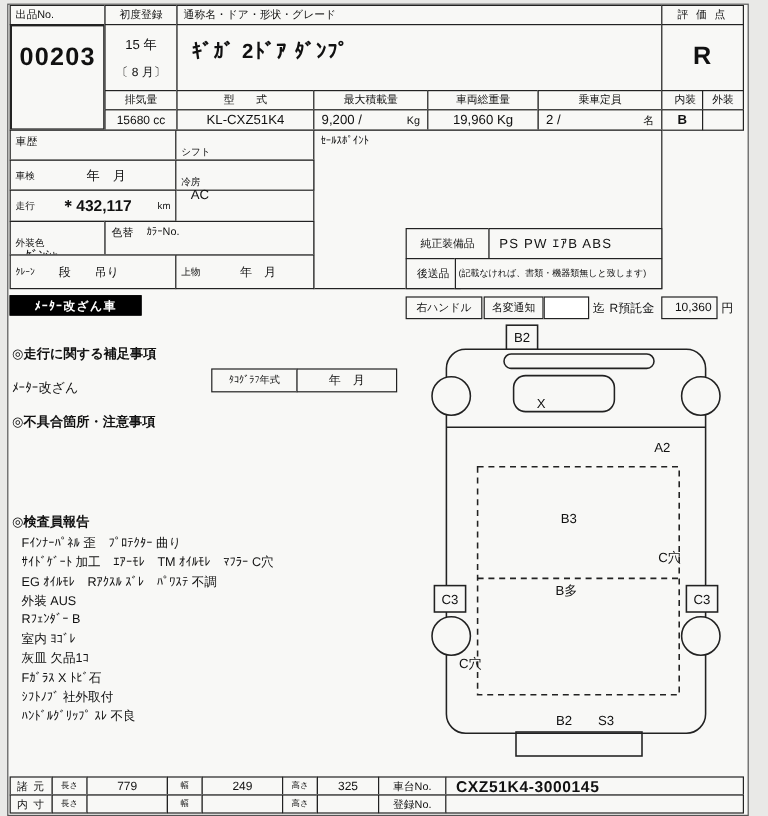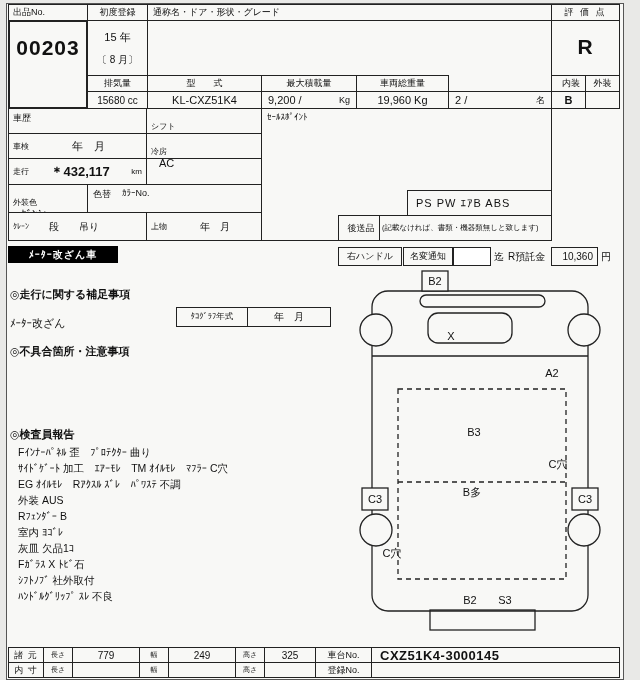--- a/index.html
+++ b/index.html
@@ -51,33 +51,35 @@
   <div class="cell hdr ctr" style="left:87px;top:4px;width:61px;height:17px;">初度登録</div>
   <div class="cell" style="left:87px;top:20px;width:61px;height:56px;">
     <div class="plain md" style="left:0;top:9px;width:100%;text-align:center;">15 年</div>
     <div class="plain" style="left:0;top:32px;width:100%;text-align:center;font-size:10px;">〔 8 月〕</div>
   </div>
 
   <div class="cell hdr ctr" style="left:87px;top:75px;width:61px;height:17px;">排気量</div>
   <div class="cell ctr" style="left:87px;top:91px;width:61px;height:18px;font-size:10px;">15680 cc</div>
 
   <div class="cell hdr lft" style="left:147px;top:4px;width:405px;height:17px;padding-left:5px;">通称名・ドア・形状・グレード</div>
+  <div class="cell lft" style="left:147px;top:20px;width:405px;height:56px;padding-left:12px;font-size:17px;font-weight:bold;letter-spacing:1px;align-items:flex-start;padding-top:12px;">ｷﾞｶﾞ  2ﾄﾞｱ  ﾀﾞﾝﾌﾟ</div>
 
   <div class="cell hdr ctr" style="left:147px;top:75px;width:115px;height:17px;">型　　式</div>
   <div class="cell ctr md" style="left:147px;top:91px;width:115px;height:18px;">KL-CXZ51K4</div>
 
   <div class="cell hdr ctr" style="left:261px;top:75px;width:96px;height:17px;">最大積載量</div>
   <div class="cell split" style="left:261px;top:91px;width:96px;height:18px;">
     <span>9,200 /</span>
     <span style="font-size:9px;">Kg</span>
   </div>
 
   <div class="cell hdr ctr" style="left:356px;top:75px;width:93px;height:17px;">車両総重量</div>
   <div class="cell ctr md" style="left:356px;top:91px;width:93px;height:18px;">19,960 Kg</div>
 
+  <div class="cell hdr ctr" style="left:448px;top:75px;width:104px;height:17px;">乗車定員</div>
   <div class="cell split" style="left:448px;top:91px;width:104px;height:18px;">
     <span>2 /</span>
     <span style="font-size:9px;">名</span>
   </div>
 
   <div class="cell hdr ctr" style="left:551px;top:4px;width:69px;height:17px;letter-spacing:2px;">評 価 点</div>
   <div class="cell big bignum" style="left:551px;top:20px;width:69px;height:56px;">R</div>
 
   <div class="cell hdr ctr" style="left:551px;top:75px;width:40px;height:17px;">内装</div>
   <div class="cell hdr ctr" style="left:585px;top:75px;width:35px;height:17px;">外装</div>
@@ -122,20 +124,21 @@
   <div class="cell rowc" style="left:8px;top:212px;width:139px;height:29px;gap:20px;">
     <span class="lab">ｸﾚｰﾝ</span>
     <span style="font-size:10px;">段</span>
     <span style="font-size:10px;">吊り</span>
   </div>
   <div class="cell rowc" style="left:146px;top:212px;width:116px;height:29px;">
     <span class="lab">上物</span>
     <span class="val" style="font-size:10px;">年　月</span>
   </div>
 
+  <div class="cell hdr ctr" style="left:338px;top:190px;width:70px;height:26px;">純正装備品</div>
   <div class="cell lft md" style="left:407px;top:190px;width:145px;height:26px;padding-left:8px;letter-spacing:1px;">PS PW ｴｱB ABS</div>
   <div class="cell hdr ctr" style="left:338px;top:215px;width:46px;height:26px;">後送品</div>
   <div class="cell lft" style="left:379px;top:215px;width:173px;height:26px;font-size:7.5px;padding-left:2px;">(記載なければ、書類・機器類無しと致します)</div>
 
   <div class="cell badge" style="left:8px;top:246px;width:110px;height:17px;border-color:#000;">ﾒｰﾀｰ改ざん車</div>
 
   <div class="cell hdr ctr" style="left:338px;top:247px;width:64px;height:19px;">右ハンドル</div>
   <div class="cell hdr ctr" style="left:403px;top:247px;width:50px;height:19px;">名変通知</div>
   <div class="cell" style="left:453px;top:247px;width:38px;height:19px;background:#fff;"></div>
   <div class="plain" style="left:494px;top:250px;font-size:10px;">迄</div>

